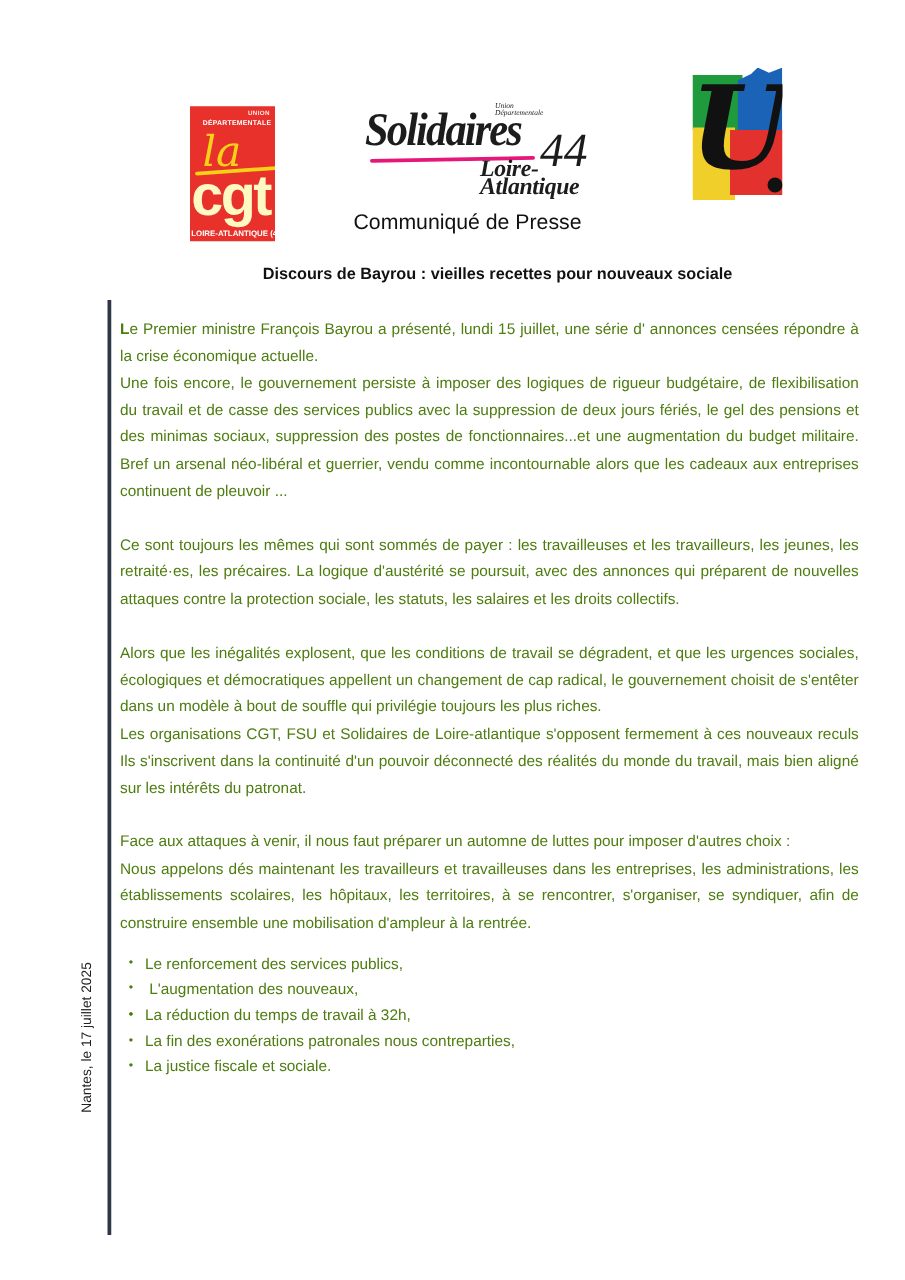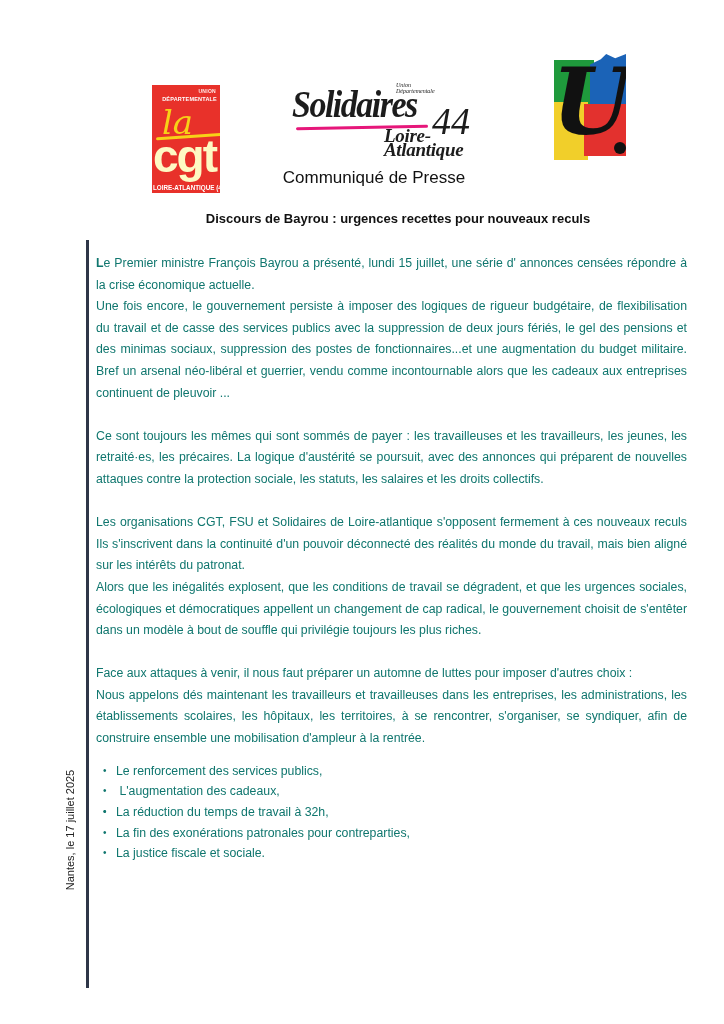--- a/index.html
+++ b/index.html
@@ -26,21 +26,21 @@
   .logo-fsu .r { position:absolute; left:30px; top:50px; width:42px; height:52px; background:#e3312e; }
   .logo-fsu .u { position:absolute; left:-2px; top:-2px; font-family:"DejaVu Serif", serif; font-style:italic; font-weight:bold; font-size:92px; line-height:100px; color:#111; }
   .logo-fsu .dot { position:absolute; left:60px; top:88px; width:12px; height:12px; border-radius:6px; background:#111; }
 
   .title { position:absolute; left:0; width:724px; top:168px; text-align:center; font-size:17px; color:#111;padding-left:12px; }
   .subtitle { position:absolute; left:0; width:724px; top:211px; text-align:center; font-size:13px; font-weight:bold; color:#111; padding-left:72px; box-sizing:border-box; }
 
   .sidebar-line { position:absolute; left:86px; top:240px; width:3px; height:748px; background:#2e3648; }
   .date { position:absolute; left:70px; top:830px; font-size:11px; color:#222; transform:translate(-50%,-50%) rotate(-90deg); white-space:nowrap; }
 
-  .body { position:absolute; left:96px; top:253px; width:591px; font-size:12.3px; line-height:21.6px; color:#0f766e; text-align:justify; }
+  .body { position:absolute; left:96px; top:253px; width:591px; font-size:12.3px; line-height:21.6px; color:#4d7c0f; text-align:justify; }
   .body p { margin:0; }
   .body .gap { height:21.6px; }
   .body .first::first-letter { font-weight:bold; }
   .bullets { list-style:none; margin:0; padding:0; margin-top:11px; }
   .bullets li { position:relative; padding-left:20px; line-height:20.7px; text-align:left; }
   .bullets li .dot { position:absolute; left:7px; top:0; font-size:10px; }
   .closing { margin-top:20px !important; }
 </style>
 </head>
 <body>
@@ -65,39 +65,39 @@
 <div class="logo-fsu">
   <span class="g"></span>
   <span class="b"></span>
   <span class="y"></span>
   <span class="r"></span>
   <span class="u">U</span>
   <span class="dot"></span>
 </div>
 
 <div class="title">Communiqué de Presse</div>
-<div class="subtitle">Discours de Bayrou : urgences recettes pour nouveaux reculs</div>
+<div class="subtitle">Discours de Bayrou : vieilles recettes pour nouveaux sociale</div>
 
 <div class="sidebar-line"></div>
 <div class="date">Nantes, le 17 juillet 2025</div>
 
 <div class="body">
   <p class="first">Le Premier ministre François Bayrou a présenté, lundi 15 juillet, une série d' annonces censées répondre à la crise économique actuelle.</p>
   <p>Une fois encore, le gouvernement persiste à imposer des logiques de rigueur budgétaire, de flexibilisation du travail et de casse des services publics avec la suppression de deux jours fériés, le gel des pensions et des minimas sociaux, suppression des postes de fonctionnaires...et une augmentation du budget militaire. Bref un arsenal néo-libéral et guerrier, vendu comme incontournable alors que les cadeaux aux entreprises continuent de pleuvoir ...</p>
   <div class="gap"></div>
   <p>Ce sont toujours les mêmes qui sont sommés de payer : les travailleuses et les travailleurs, les jeunes, les retraité·es, les précaires. La logique d'austérité se poursuit, avec des annonces qui préparent de nouvelles attaques contre la protection sociale, les statuts, les salaires et les droits collectifs.</p>
   <div class="gap"></div>
+  <p>Alors que les inégalités explosent, que les conditions de travail se dégradent, et que les urgences sociales, écologiques et démocratiques appellent un changement de cap radical, le gouvernement choisit de s'entêter dans un modèle à bout de souffle qui privilégie toujours les plus riches.</p>
   <p>Les organisations CGT, FSU et Solidaires de Loire-atlantique s'opposent fermement à ces nouveaux reculs  Ils s'inscrivent dans la continuité d'un pouvoir déconnecté des réalités du monde du travail, mais bien aligné sur les intérêts du patronat.</p>
-  <p>Alors que les inégalités explosent, que les conditions de travail se dégradent, et que les urgences sociales, écologiques et démocratiques appellent un changement de cap radical, le gouvernement choisit de s'entêter dans un modèle à bout de souffle qui privilégie toujours les plus riches.</p>
   <div class="gap"></div>
   <p>Face aux attaques à venir, il nous faut préparer un automne de luttes pour imposer d'autres choix :</p>
   <p>Nous appelons dés maintenant les travailleurs et travailleuses dans les entreprises, les administrations, les établissements scolaires, les hôpitaux, les territoires, à se rencontrer, s'organiser, se syndiquer, afin de construire ensemble une mobilisation d'ampleur à la rentrée.</p>
 
   <ul class="bullets">
     <li><span class="dot">•</span><span>Le renforcement des services publics,</span></li>
-    <li><span class="dot">•</span><span style="white-space:pre"> L'augmentation des cadeaux,</span></li>
+    <li><span class="dot">•</span><span style="white-space:pre"> L'augmentation des nouveaux,</span></li>
     <li><span class="dot">•</span></li>
     <li><span class="dot">•</span><span>La réduction du temps de travail à 32h,</span></li>
-    <li><span class="dot">•</span><span>La fin des exonérations patronales pour contreparties,</span></li>
+    <li><span class="dot">•</span><span>La fin des exonérations patronales nous contreparties,</span></li>
     <li><span class="dot">•</span><span>La justice fiscale et sociale.</span></li>
   </ul>
 
 </div>
 
 </body></html>

